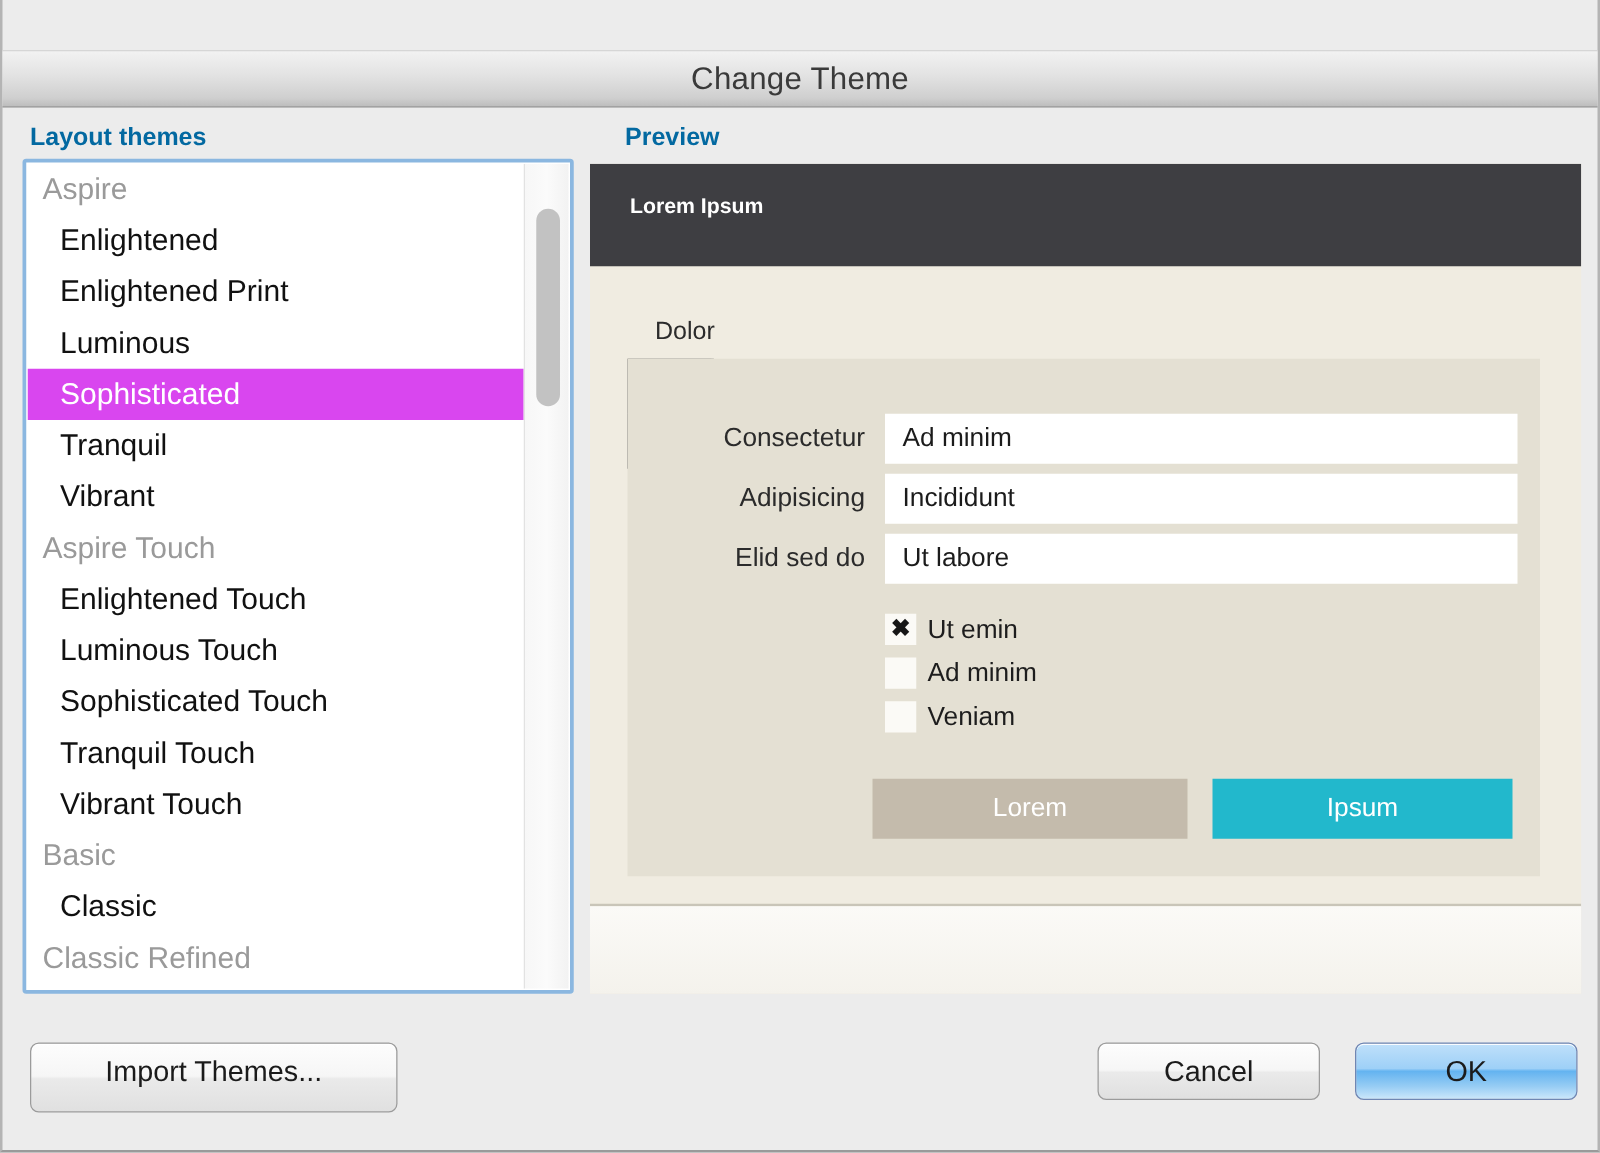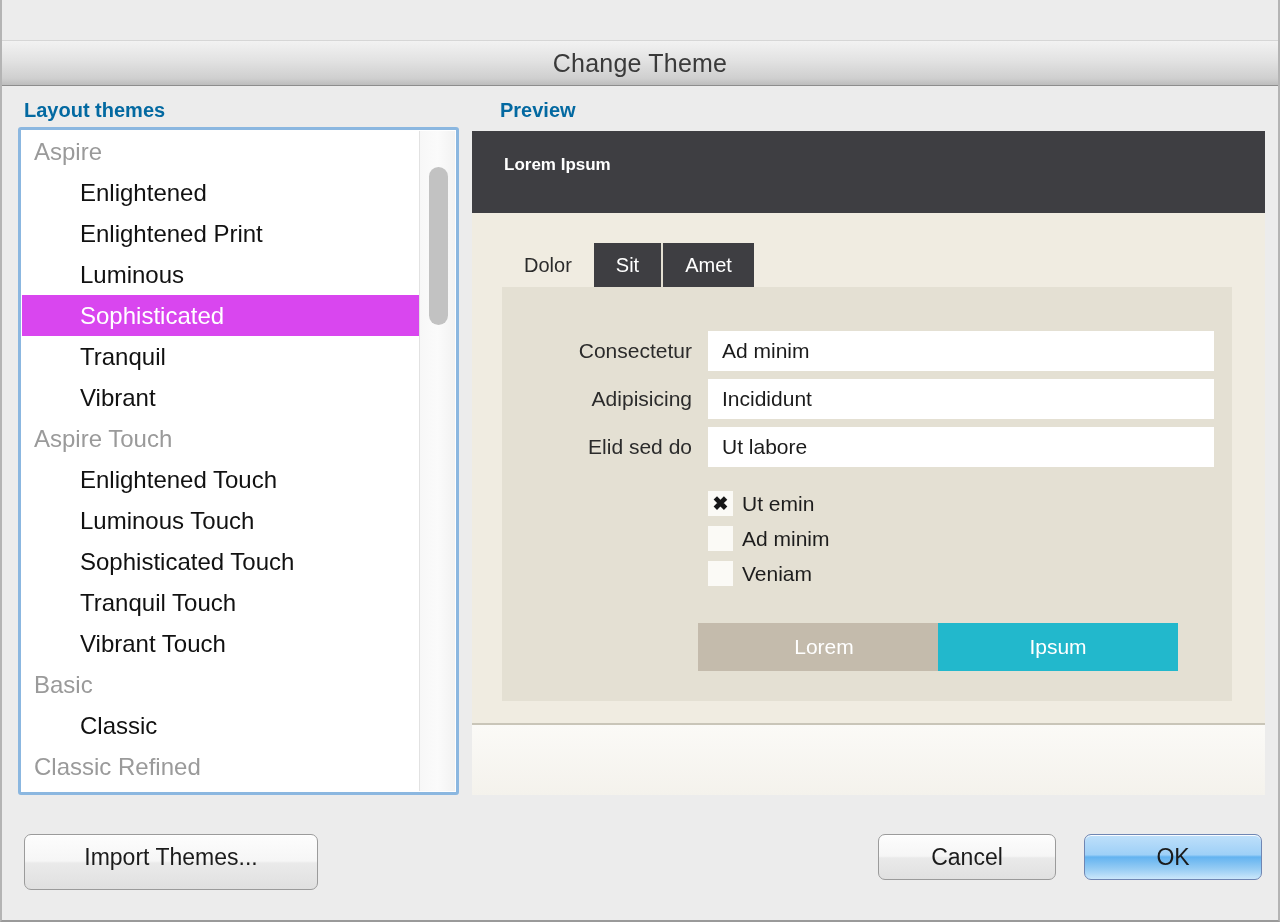--- a/index.html
+++ b/index.html
@@ -83,21 +83,21 @@
     left: 0; top: 0;
     right: 36px;
     bottom: 0;
     overflow: hidden;
   }
   .list-row {
     height: 41px;
     line-height: 41px;
     font-size: 24px;
     color: #111111;
-    padding-left: 58px;
+    padding-left: 26px;
     white-space: nowrap;
     box-sizing: border-box;
   }
   .list-row.group {
     color: #9a9a9a;
     padding-left: 12px;
   }
   .list-row.selected {
     background: #d946ef;
     color: #ffffff;
@@ -148,20 +148,21 @@
     color: #ffffff;
   }
 
   .tabbar {
     position: absolute;
     left: 30px;
     top: 112px;
     height: 44px;
     display: flex;
     align-items: flex-start;
+    flex-direction: column;
   }
   .tab {
     height: 44px;
     line-height: 44px;
     padding: 0 22px;
     font-size: 20px;
     box-sizing: border-box;
   }
   .tab.active {
     background: transparent;
@@ -386,21 +387,21 @@
             <div class="check-box"></div>
             <div class="check-label">Ad minim</div>
           </div>
           <div class="check-row" style="left: 206px; top: 270px;">
             <div class="check-box"></div>
             <div class="check-label">Veniam</div>
           </div>
         </div>
 
       <div class="pv-button secondary" style="left:196px; top:336px; width:252px;">Lorem</div>
-      <div class="pv-button primary" style="left:436px; top:336px; width:240px;">Ipsum</div>
+      <div class="pv-button primary" style="left:468px; top:336px; width:240px;">Ipsum</div>
     </div>
 
     <div class="preview-divider"></div>
     <div class="preview-footer"></div>
   </div>
 
   <div class="btn" id="btn-import">Import Themes...</div>
   <div class="btn" id="btn-cancel">Cancel</div>
   <div class="btn" id="btn-ok">OK</div>
 

